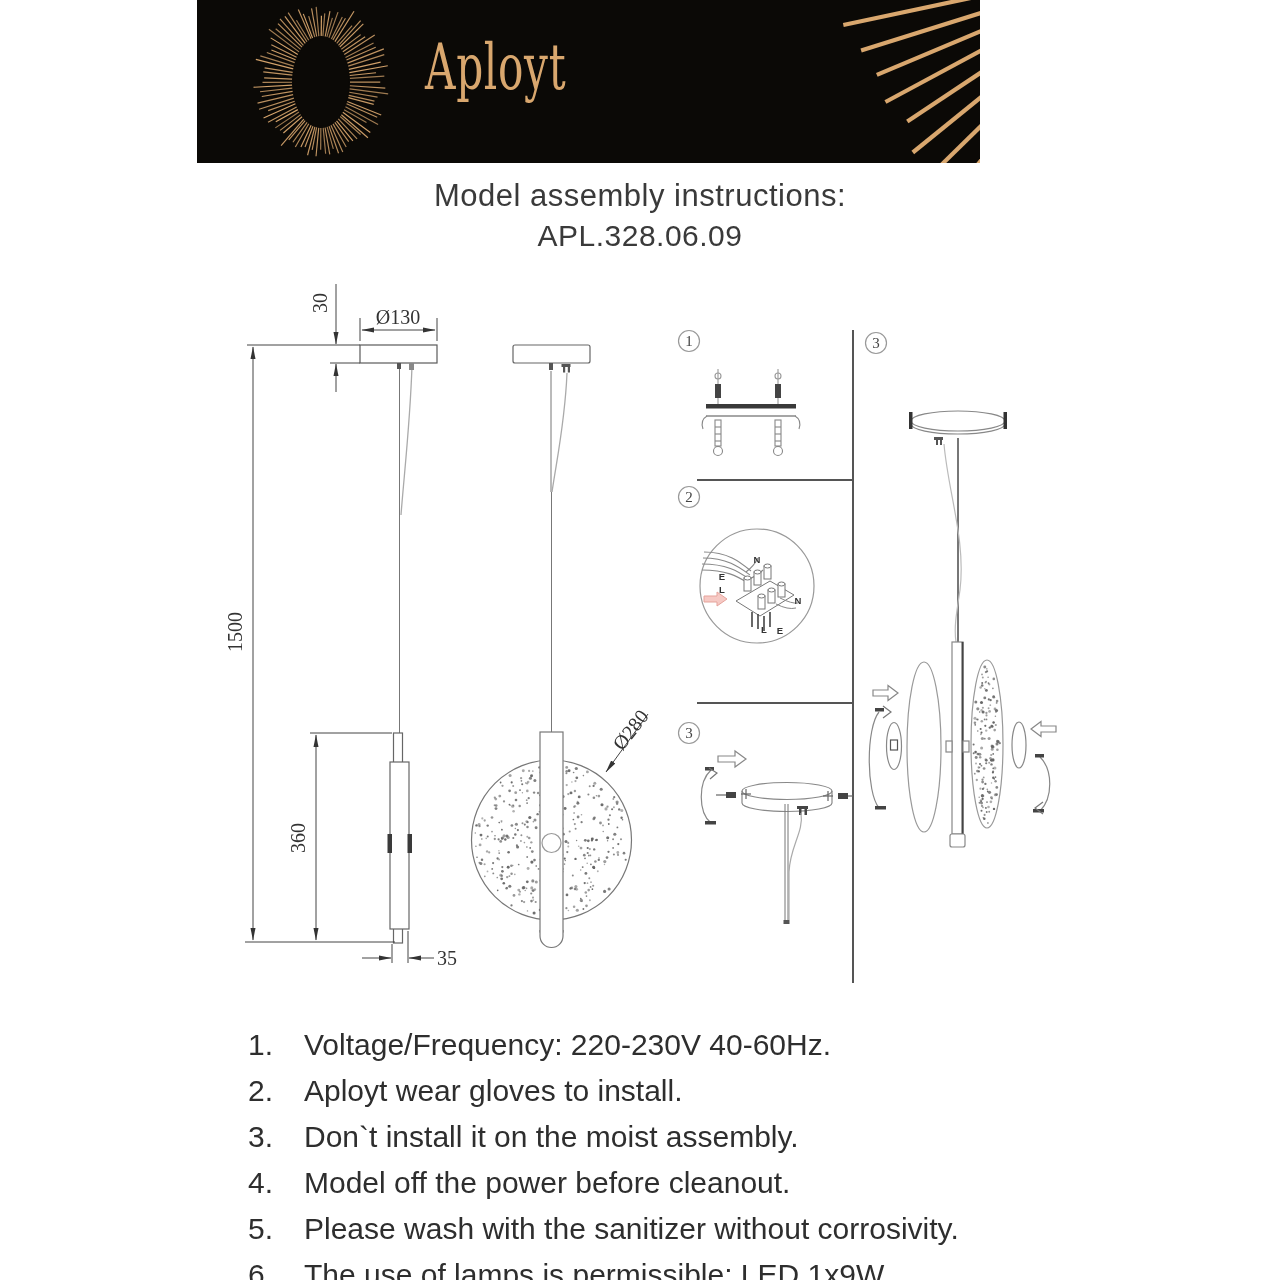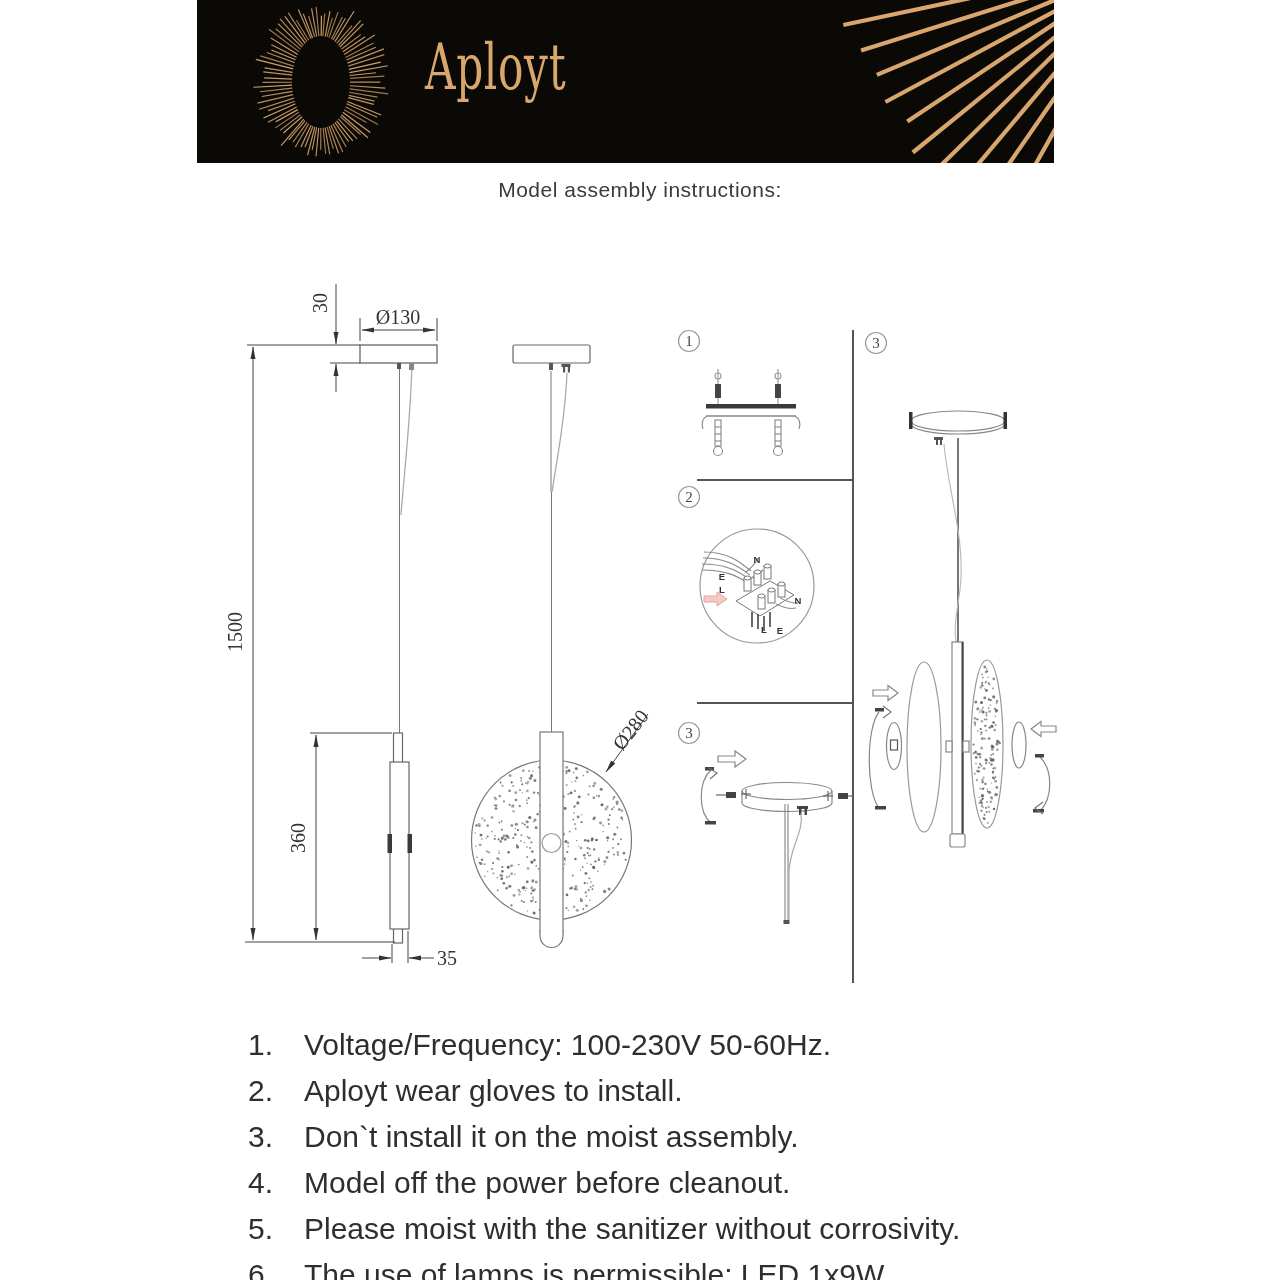--- a/index.html
+++ b/index.html
@@ -1,26 +1,26 @@
 <!DOCTYPE html>
 <html><head>
 <meta charset="utf-8">
 <style>
   html,body{margin:0;padding:0;background:#ffffff;}
   .page{position:relative;width:1280px;height:1280px;background:#ffffff;overflow:hidden;
         font-family:"Liberation Sans",sans-serif;}
   
-  .banner{position:absolute;left:197px;top:0;width:857px;height:163px;background:#0b0906;overflow:hidden;}
+  .banner{position:absolute;left:197px;top:0;width:783px;height:163px;background:#0b0906;overflow:hidden;}
   .banner svg{position:absolute;left:0;top:0;}
   .brand{position:absolute;left:228px;top:30px;color:#d9a76e;font-family:"DejaVu Serif",serif;
          font-weight:400;font-size:64px;letter-spacing:1px;transform:scale(.66,1);transform-origin:left top;
          white-space:nowrap;}
   
   .title-wrap{position:absolute;left:0;top:178px;width:1280px;text-align:center;color:#3a3a3a;}
-  .title-line{font-size:21px;letter-spacing:.5px;}
+  .title-line{font-size:31px;letter-spacing:.5px;}
   .model-line{font-size:30px;margin-top:5px;letter-spacing:.5px;}
   
   .drawings{position:absolute;left:0;top:0;}
   .dim-text{font-family:"Liberation Serif",serif;font-size:20px;fill:#333;}
   .step-num{font-family:"Liberation Serif",serif;font-size:15px;fill:#444;}
   .wire-lbl{font-family:"Liberation Sans",sans-serif;font-size:9.5px;font-weight:bold;fill:#333;}
   
   .instructions{position:absolute;left:248px;top:1022px;width:860px;list-style:none;margin:0;padding:0;
                 color:#2e2e2e;font-size:30px;}
   .instructions li{display:flex;height:46px;align-items:center;}
@@ -139,20 +139,21 @@
           <line x1="925.3441054523449" y1="-28.374532406436906" x2="679.8338211055427" y2="74.82848818803598" stroke="#d9a76e" stroke-width="4.2"></line>
           <line x1="924.369660340791" y1="-31.038769560025415" x2="664.1224910779048" y2="50.41799563645955" stroke="#d9a76e" stroke-width="4.2"></line>
           <line x1="923.6512246371286" y1="-33.78313706925151" x2="646.3218364937294" y2="24.962714212059936" stroke="#d9a76e" stroke-width="4.2"></line>
         </g>
     </svg>
     <div class="brand">Aployt</div>
   </div>
 
   <div class="title-wrap">
     <div class="title-line">Model assembly instructions:</div>
+    <div class="model-line">APL.328.06.09</div>
   </div>
 
   <svg class="drawings" width="1280" height="1280" viewBox="0 0 1280 1280">
     <defs>
       <marker id="ah" viewBox="0 0 12 6" refX="11.5" refY="3" markerWidth="13" markerHeight="6.5" orient="auto-start-reverse">
         <path d="M0,0.6 L12,3 L0,5.4 z" fill="#333"></path>
       </marker>
     </defs>
 
     <g stroke="#5a5a5a" fill="none" stroke-width="1.2">
@@ -944,37 +945,37 @@
           <circle cx="997.4" cy="749.8" r="1.31" opacity="0.62"></circle>
           <circle cx="984.3" cy="818.8" r="1.26" opacity="0.96"></circle>
           <circle cx="975.6" cy="752.1" r="1.30" opacity="0.98"></circle>
         </g>
     </g>
   </svg>
 
   <ol class="instructions">
     <li>
       <span class="num">1.</span>
-      <span class="txt">Voltage/Frequency: 100-230V 50-60Hz.</span>
+      <span class="txt">Voltage/Frequency: 220-230V 40-60Hz.</span>
     </li>
     <li>
       <span class="num">2.</span>
       <span class="txt">Aployt wear gloves to install.</span>
     </li>
     <li>
       <span class="num">3.</span>
       <span class="txt">Don`t install it on the moist assembly.</span>
     </li>
     <li>
       <span class="num">4.</span>
       <span class="txt">Model off the power before cleanout.</span>
     </li>
     <li>
       <span class="num">5.</span>
-      <span class="txt">Please moist with the sanitizer without corrosivity.</span>
+      <span class="txt">Please wash with the sanitizer without corrosivity.</span>
     </li>
     <li>
       <span class="num">6.</span>
       <span class="txt">The use of lamps is permissible: LED 1x9W.</span>
     </li>
   </ol>
 
 </div>
 
 </body></html>

